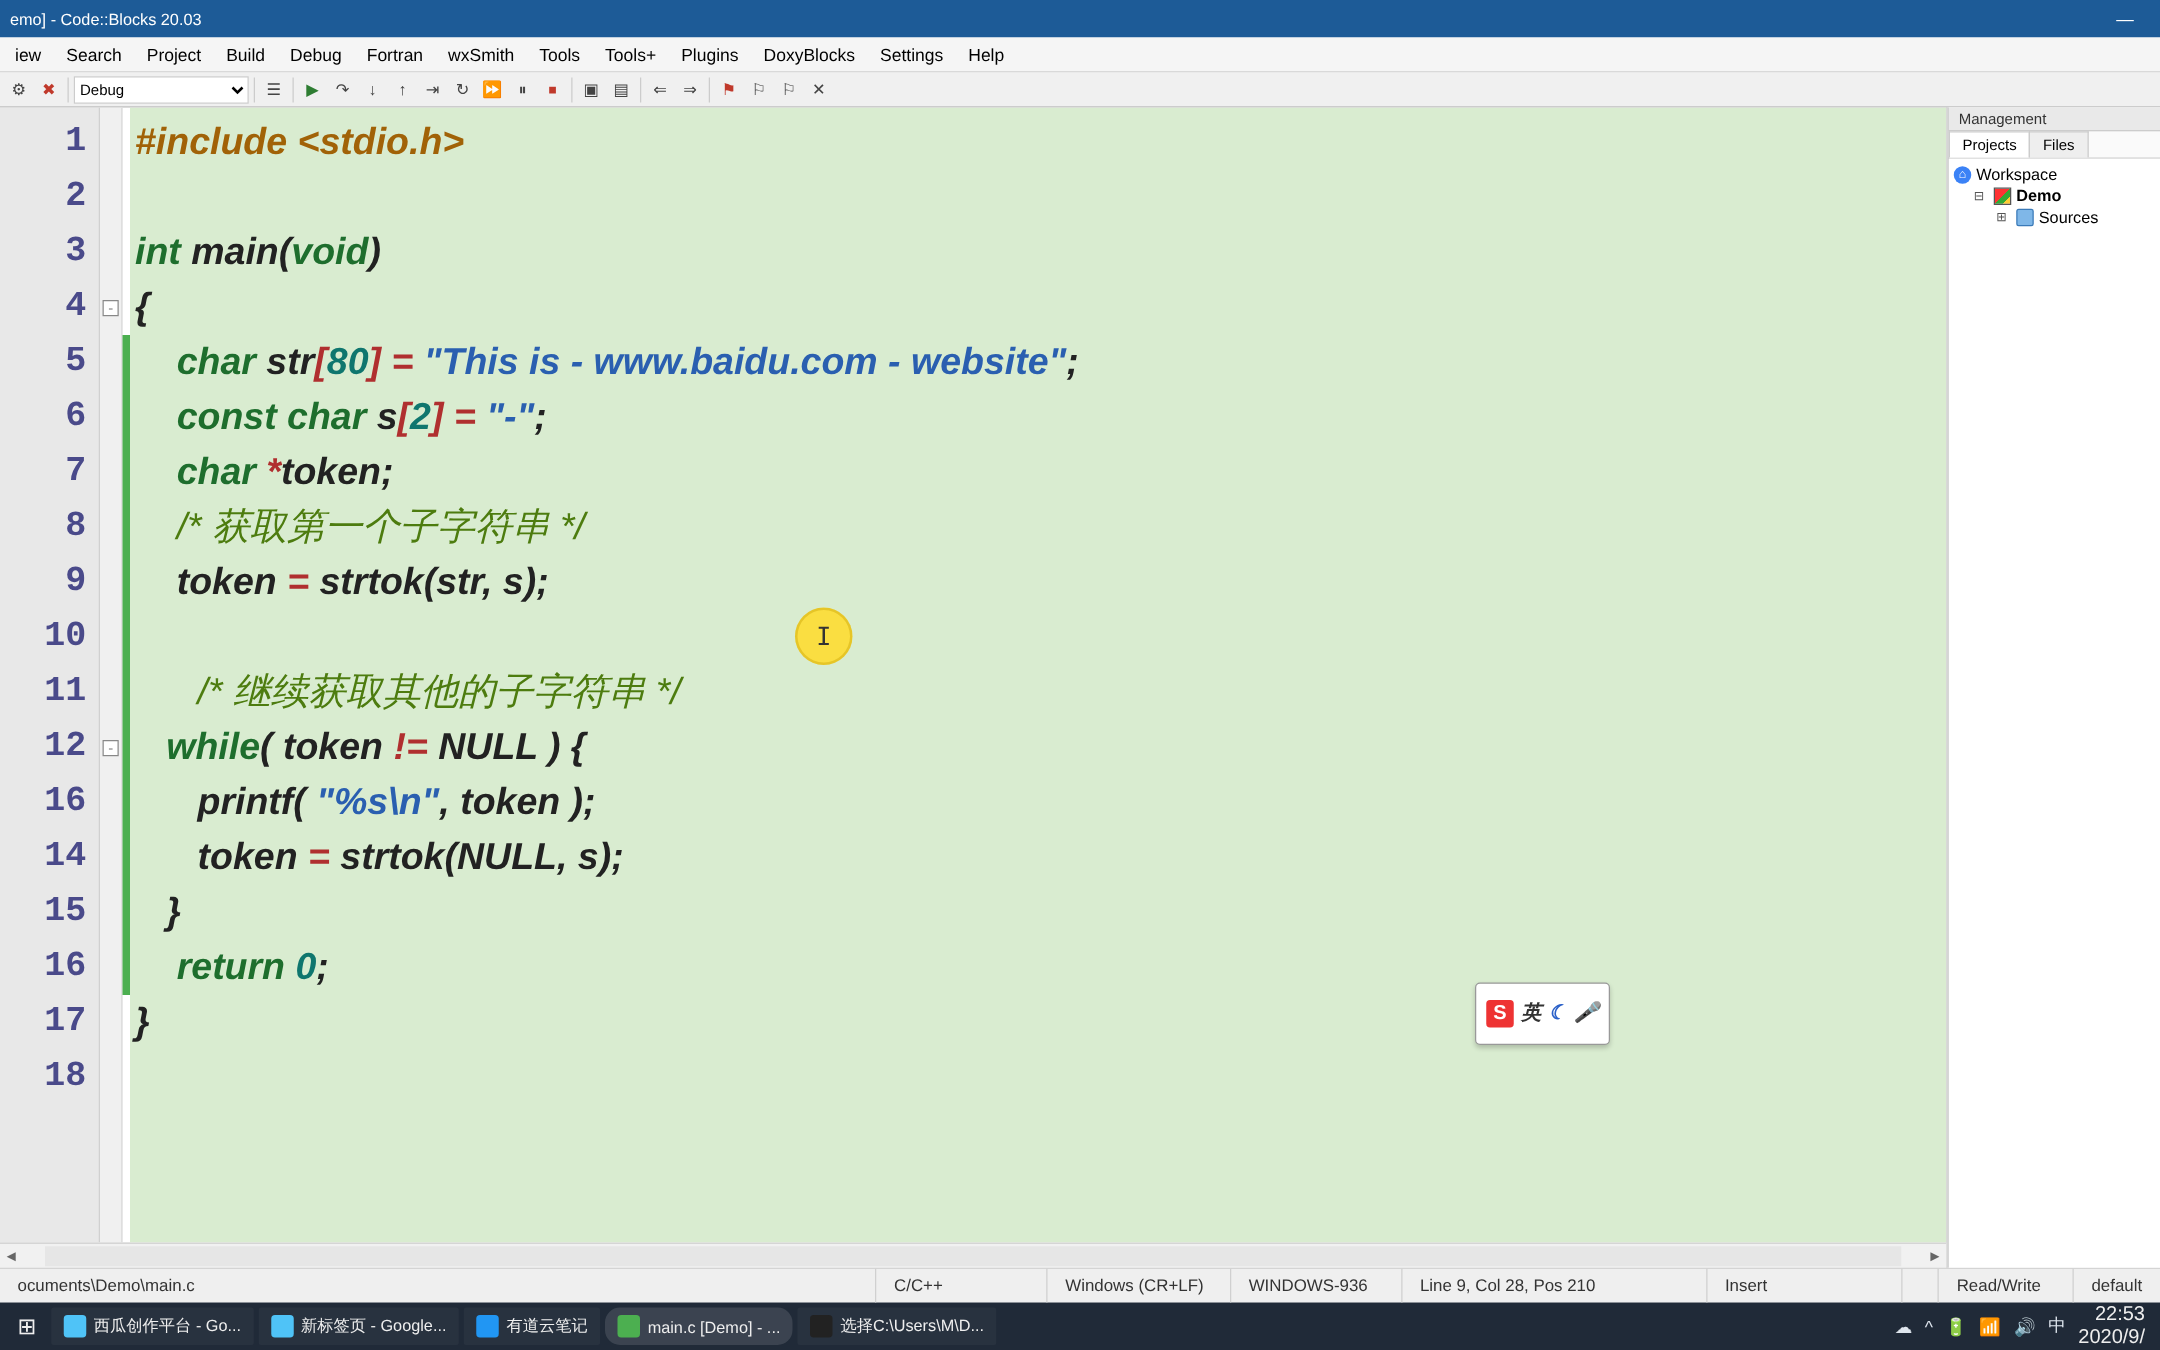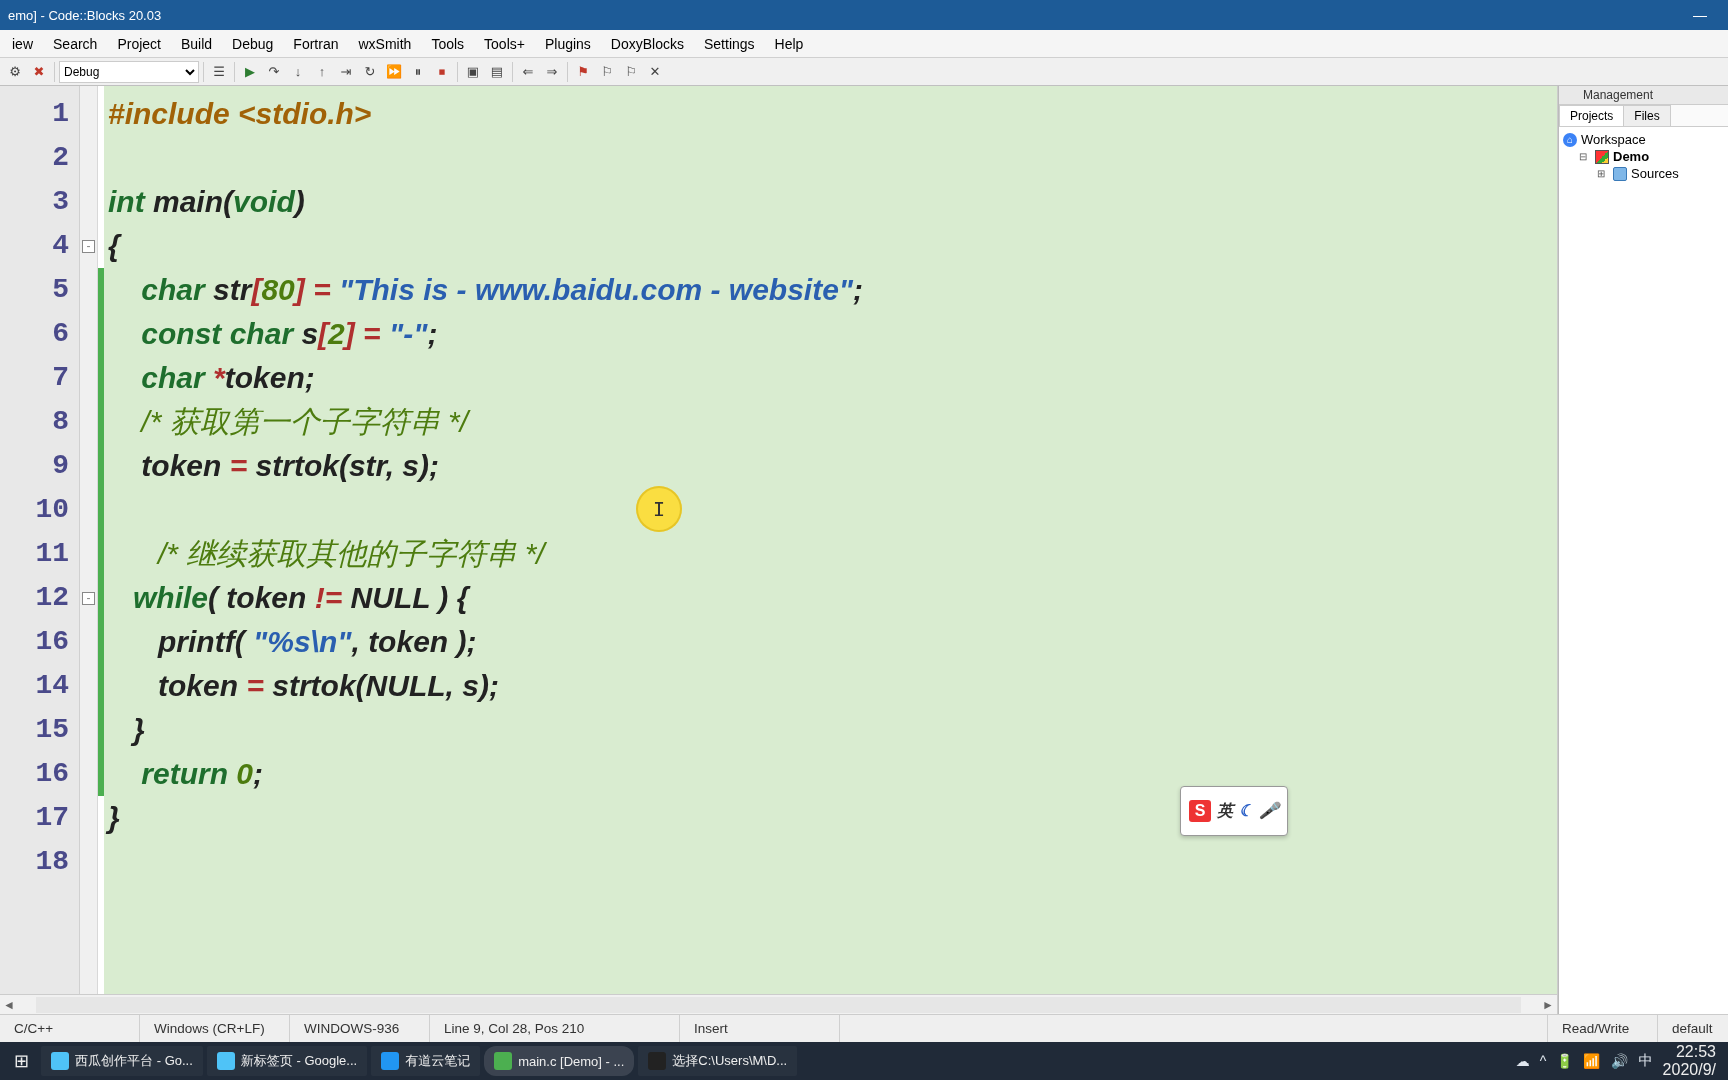--- a/index.html
+++ b/index.html
@@ -31,21 +31,21 @@
 .foldcol .fm.box::before { content:"-"; display:flex; align-items:center; justify-content:center; width:11px; height:11px; border:1px solid #888; background:#fff; font-size:12px; line-height:8px; }
 .chbar { width:6px; padding-top:6px; }
 .chbar .ch { height:44px; }
 .chbar .ch.g { background:#4caf50; }
 
 .code { flex:1; background:#d9ecd0; padding-top:6px; font:italic 700 30px/44px "Consolas","Courier New",monospace; white-space:pre; overflow:auto; position:relative; }
 .code .row { height:44px; padding-left:4px; }
 .kw { color:#1e6e2d; }
 .pp { color:#a16207; }
 .id { color:#222; }
-.num { color:#4d7c0f; }
+.num { color:#0f766e; }
 .str { color:#2a5fb0; }
 .cmt { color:#4d7c0f; font-weight:500; }
 .op { color:#b02f2f; }
 .pn { color:#222; }
 .fn { color:#222; }
 
 
 .cursor-spot { position:absolute; width:46px; height:46px; border-radius:50%; background:rgba(255,220,40,0.85); box-shadow:0 0 0 2px rgba(200,160,0,0.4) inset; display:flex; align-items:center; justify-content:center; pointer-events:none; }
 .cursor-spot span { font:400 20px/1 "Consolas",monospace; color:#333; }
 
@@ -54,21 +54,21 @@
 .imebar .logo { width:22px;height:22px;background:#e33; border-radius:3px; color:#fff; display:flex;align-items:center;justify-content:center;font-weight:700; font-style:normal; }
 .imebar .mic { color:#2a60c8; }
 
 
 .hscroll { height:20px; background:#f1f1f1; display:flex; align-items:center; border-top:1px solid #ccc; }
 .hscroll .track { flex:1; height:16px; background:#e6e6e6; position:relative; margin:0 18px; }
 .hscroll .arrow { width:18px; text-align:center; color:#666; font-size:12px; }
 
 
 .mgmt { width:170px; border-left:1px solid #bbb; background:#fafafa; display:flex; flex-direction:column; }
-.mgmt .mhdr { background:#e9e9e9; border-bottom:1px solid #ccc; padding:2px 24px; font-size:12px; color:#333; }
+.mgmt .mhdr { background:#e9e9e9; border-bottom:1px solid #ccc; padding:2px 8px; font-size:12px; color:#333; }
 .mgmt .tabs { display:flex; font-size:12px; border-bottom:1px solid #ccc; }
 .mgmt .tabs .ptab { padding:3px 10px; border:1px solid #ccc; border-bottom:none; background:#fff; margin-right:-1px; }
 .mgmt .tabs .ptab.inactive { background:#eee; }
 .mgmt .tree { flex:1; font-size:13px; background:#fff; padding:4px 2px; }
 .mgmt .node { display:flex; align-items:center; gap:4px; padding:1px 0 1px 2px; }
 .mgmt .node.lvl1 { padding-left:18px; }
 .mgmt .node.lvl2 { padding-left:36px; }
 .mgmt .wsico { background:#3b82f6; color:#fff; border-radius:50%; width:14px;height:14px; font-size:10px; display:inline-flex;align-items:center;justify-content:center; }
 .mgmt .prjico { width:14px;height:14px; background:linear-gradient(135deg,#f33 0 50%,#3a3 50% 75%,#fc3 75%); border:1px solid #555; }
 .mgmt .fico { width:14px;height:14px; background:#7fb7e8; border:1px solid #3a7ab8; border-radius:2px; }
@@ -238,20 +238,21 @@
       <div class="node lvl2">
         <span class="exp">⊞</span>
         <span class="fico"></span>
         <span>Sources</span>
       </div>
     </div>
   </div>
 </div>
 
 <div class="statusbar1">
+  <div class="cell path">ocuments\Demo\main.c</div>
   <div class="cell" style="width:140px">C/C++</div>
   <div class="cell" style="width:150px">Windows (CR+LF)</div>
   <div class="cell" style="width:140px">WINDOWS-936</div>
   <div class="cell" style="width:250px">Line 9, Col 28, Pos 210</div>
   <div class="cell" style="width:160px">Insert</div>
   <div class="cell grow"></div>
   <div class="cell" style="width:110px">Read/Write</div>
   <div class="cell" style="width:70px;border-right:none">default</div>
 </div>
 

